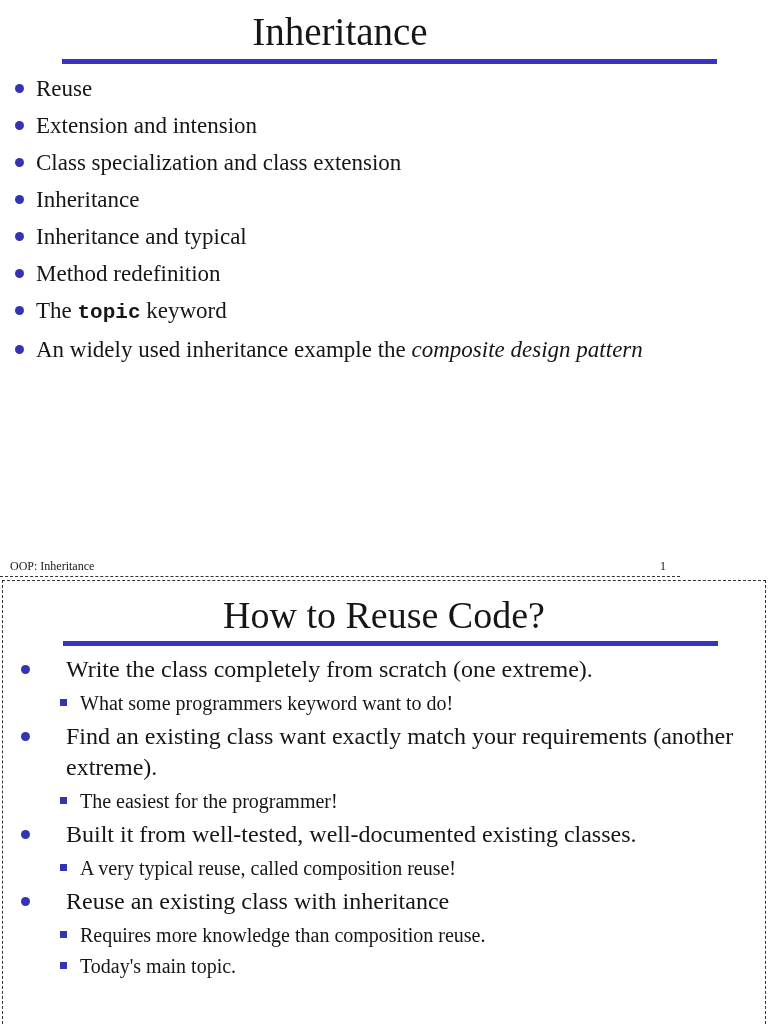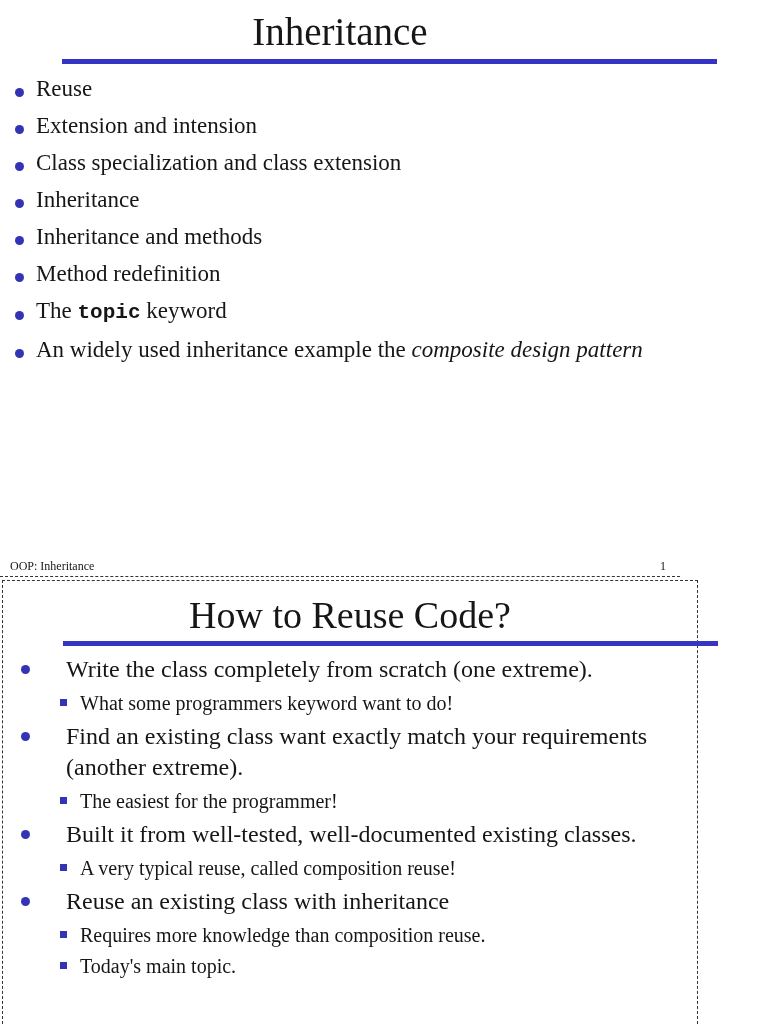--- a/index.html
+++ b/index.html
@@ -29,21 +29,21 @@
     font-size:39px;line-height:44px;
     text-align:center;font-weight:normal;
   }
   .rule{
     height:5px;background:var(--accent-blue);
     margin-left:62px;width:655px;margin-top:5px;
   }
   .slide2 .rule{margin-left:60px;}
   .blist{margin-top:12px;}
   .b-row{
-    display:flex;align-items:center;
+    display:flex;align-items:flex-start;
     font-size:23px;line-height:25px;
     margin-bottom:12px;
     padding-left:15px;
   }
   .b-row .dot{
     flex:0 0 auto;
     width:9px;height:9px;border-radius:50%;
     background:var(--bullet-blue);
     margin:8px 12px 0 0;
   }
@@ -52,21 +52,21 @@
     font-weight:bold;font-size:21px;
   }
   .footer{
     position:absolute;left:0;right:0;bottom:3px;
     font-size:12px;line-height:14px;
   }
   .footer .fl{position:absolute;left:10px;bottom:0;}
   .footer .fr{position:absolute;right:14px;bottom:0;}
   
   .slide2{
-    position:absolute;top:580px;left:2px;width:696px;height:444px;
+    position:absolute;top:580px;left:2px;width:764px;height:444px;
     border:1px dashed var(--border-dash);
     border-bottom:none;
     background:#fff;
   }
   .slide2 .title{
     margin-top:13px;
     font-size:38px;line-height:42px;
     text-align:center;font-weight:normal;
   }
   .slide2 .list{margin-top:8px;}
@@ -114,21 +114,21 @@
     <div class="b-row">
       <span class="dot"></span>
       <span>Class specialization and class extension</span>
     </div>
     <div class="b-row">
       <span class="dot"></span>
       <span>Inheritance</span>
     </div>
     <div class="b-row">
       <span class="dot"></span>
-      <span>Inheritance and methods</span>
+      <span>Inheritance and typical</span>
     </div>
     <div class="b-row">
       <span class="dot"></span>
       <span>Method redefinition</span>
     </div>
     <div class="b-row">
       <span class="dot"></span>
       <span><span>The </span><code class="mono">topic</code><span> keyword</span></span>
     </div>
     <div class="b-row">

